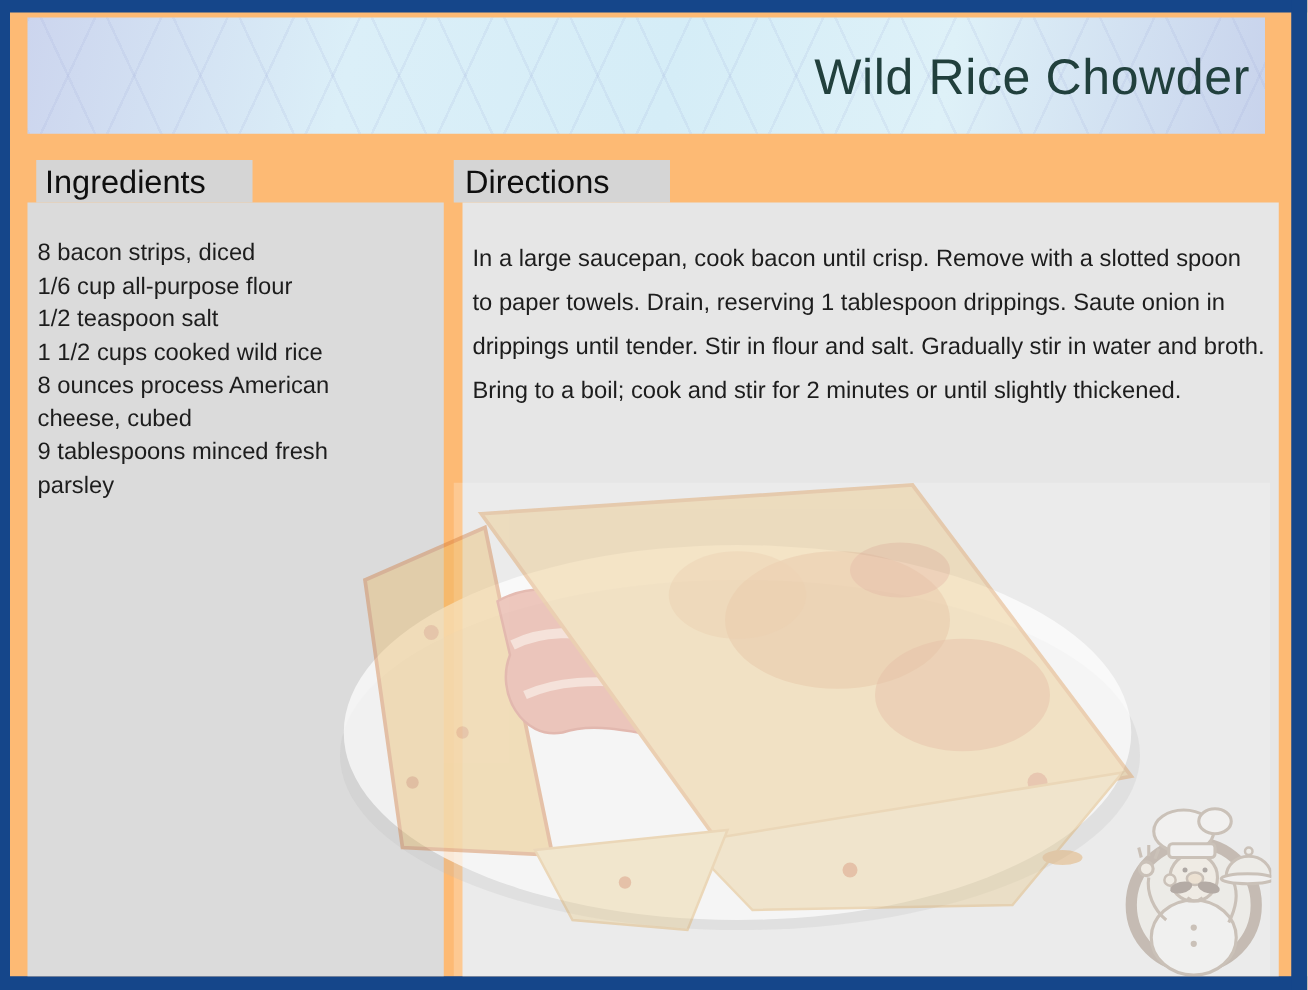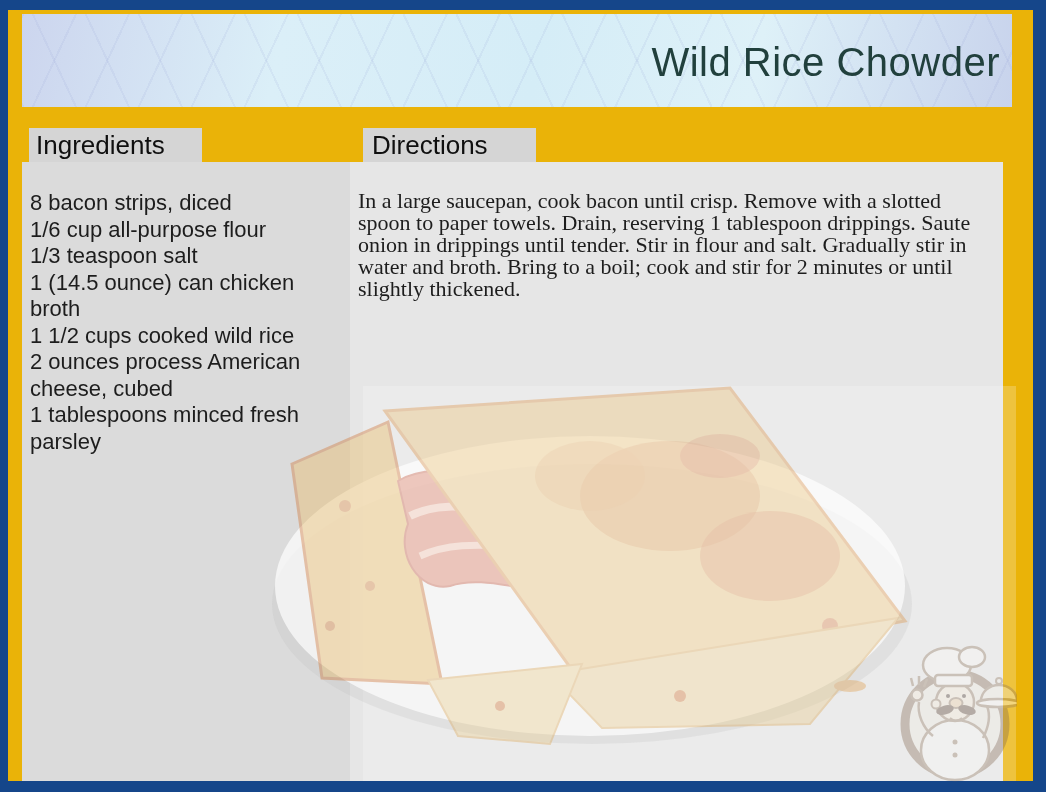--- a/index.html
+++ b/index.html
@@ -1,17 +1,17 @@
 <!DOCTYPE html>
 <html><head>
 <meta charset="utf-8">
 <style>
   html,body{margin:0;padding:0;background:#ffffff;}
   .frame{
-    position:relative;width:1046px;height:792px;background:#eab308;
+    position:relative;width:1046px;height:792px;background:#fdba74;
     overflow:hidden;font-family:"Liberation Sans", sans-serif;
   }
   .bord{position:absolute;background:#15468a;}
   .bord.top{left:0;top:0;width:1046px;height:10px;}
   .bord.left{left:0;top:0;width:8px;height:792px;}
   .bord.right{left:1033px;top:0;width:13px;height:792px;}
   .bord.bottom{left:0;top:781px;width:1046px;height:11px;}
 
   .banner{
     position:absolute;left:22px;top:14px;width:990px;height:93px;
@@ -27,29 +27,29 @@
 
   .hbox{
     position:absolute;top:128px;height:34px;background:#d5d5d5;
     font-size:26px;color:#0f0f0f;line-height:35px;white-space:nowrap;
   }
   .hbox.ing{left:29px;width:166px;padding-left:7px;}
   .hbox.dir{left:363px;width:164px;padding-left:9px;}
 
   .panel{
     position:absolute;top:162px;height:619px;color:#1d1d1d;
-    font-size:22px;
+    font-size:19px;
   }
   .panel.ing{
     left:22px;width:333px;background:#dbdbdb;
     padding:28px 8px 0 8px;box-sizing:border-box;line-height:26.5px;
   }
   .panel.dir{
-    left:350px;width:653px;background:#e6e6e6;
-    padding:28px 10px 0 8px;box-sizing:border-box;line-height:22px;font-family:Liberation Serif, serif;
+    left:370px;width:653px;background:#e6e6e6;
+    padding:28px 10px 0 8px;box-sizing:border-box;line-height:35px;
   }
   .ing-item{white-space:pre-line;}
   .dir-para{margin:0 0 21px 0;}
 
   .decor{position:absolute;pointer-events:none;}
   .photo{left:250px;top:386px;width:766px;height:395px;}
   .chef{left:895px;top:638px;width:122px;height:148px;opacity:0.34;}
 </style>
 </head>
 <body>
@@ -64,26 +64,25 @@
   <div class="banner">
     <div class="title">Wild Rice Chowder</div>
   </div>
 
   <div class="hbox dir">Directions</div>
   <div class="hbox ing">Ingredients</div>
 
   <div class="panel ing">
     <div class="ing-item">8 bacon strips, diced</div>
     <div class="ing-item">1/6 cup all-purpose flour</div>
-    <div class="ing-item">1/3 teaspoon salt</div>
-    <div class="ing-item">1 (14.5 ounce) can chicken broth</div>
+    <div class="ing-item">1/2 teaspoon salt</div>
     <div class="ing-item">1 1/2 cups cooked wild rice</div>
-    <div class="ing-item">2 ounces process American
+    <div class="ing-item">8 ounces process American
 cheese, cubed</div>
-    <div class="ing-item">1 tablespoons minced fresh
+    <div class="ing-item">9 tablespoons minced fresh
 parsley</div>
   </div>
 
   <div class="panel dir">
     <p class="dir-para">In a large saucepan, cook bacon until crisp. Remove with a slotted spoon to paper towels. Drain, reserving 1 tablespoon drippings. Saute onion in drippings until tender. Stir in flour and salt. Gradually stir in water and broth. Bring to a boil; cook and stir for 2 minutes or until slightly thickened.</p>
   </div>
 
   <svg class="decor photo" viewBox="0 0 766 395" xmlns="http://www.w3.org/2000/svg">
     <rect x="113" y="0" width="653" height="395" fill="#ffffff" opacity="0.22"></rect>
     <ellipse cx="342" cy="218" rx="320" ry="140" fill="#b9b9b9" opacity="0.22"></ellipse>

